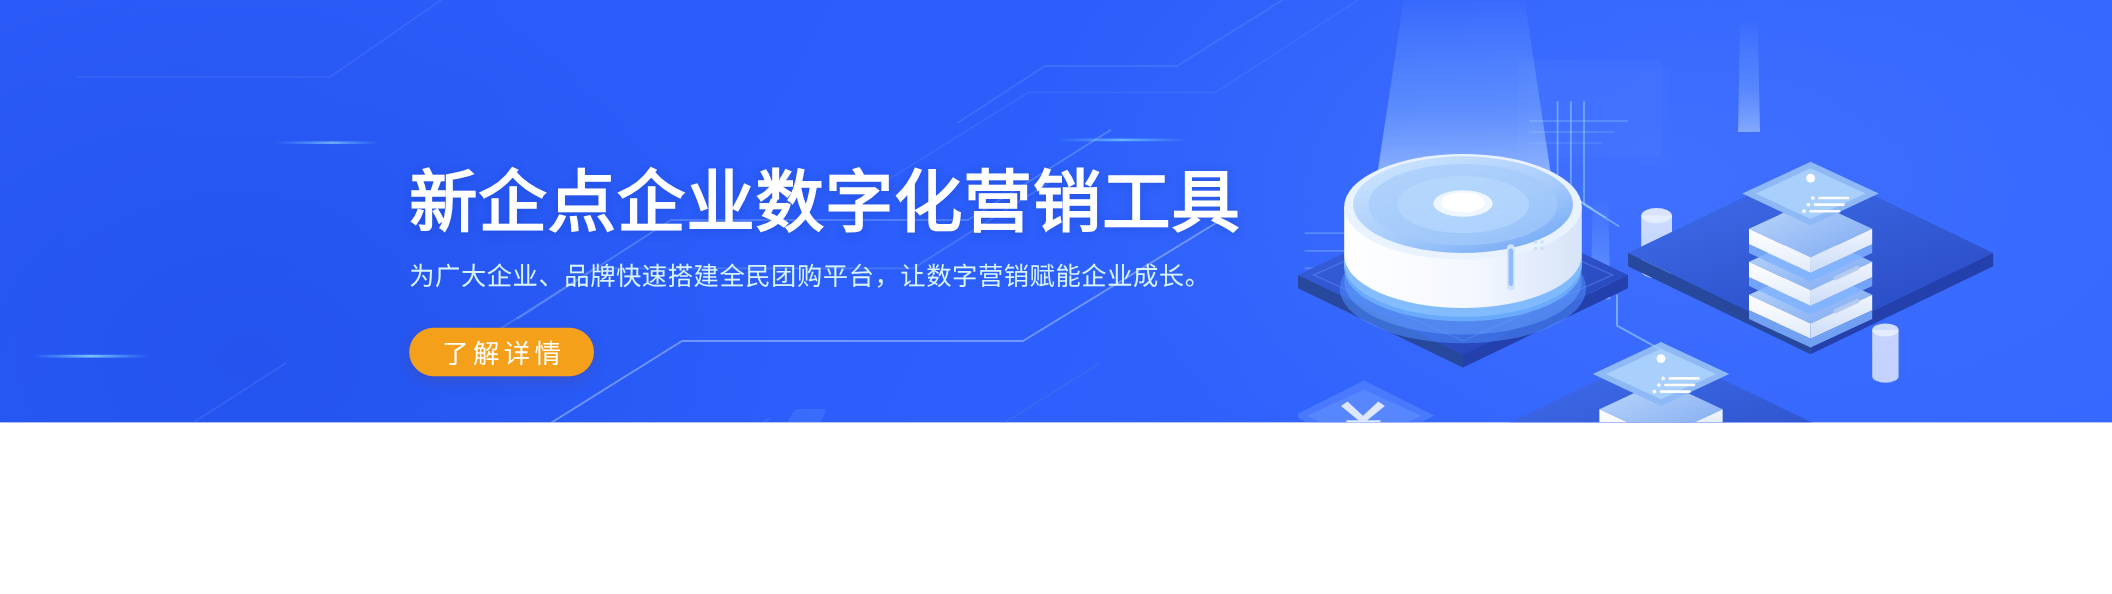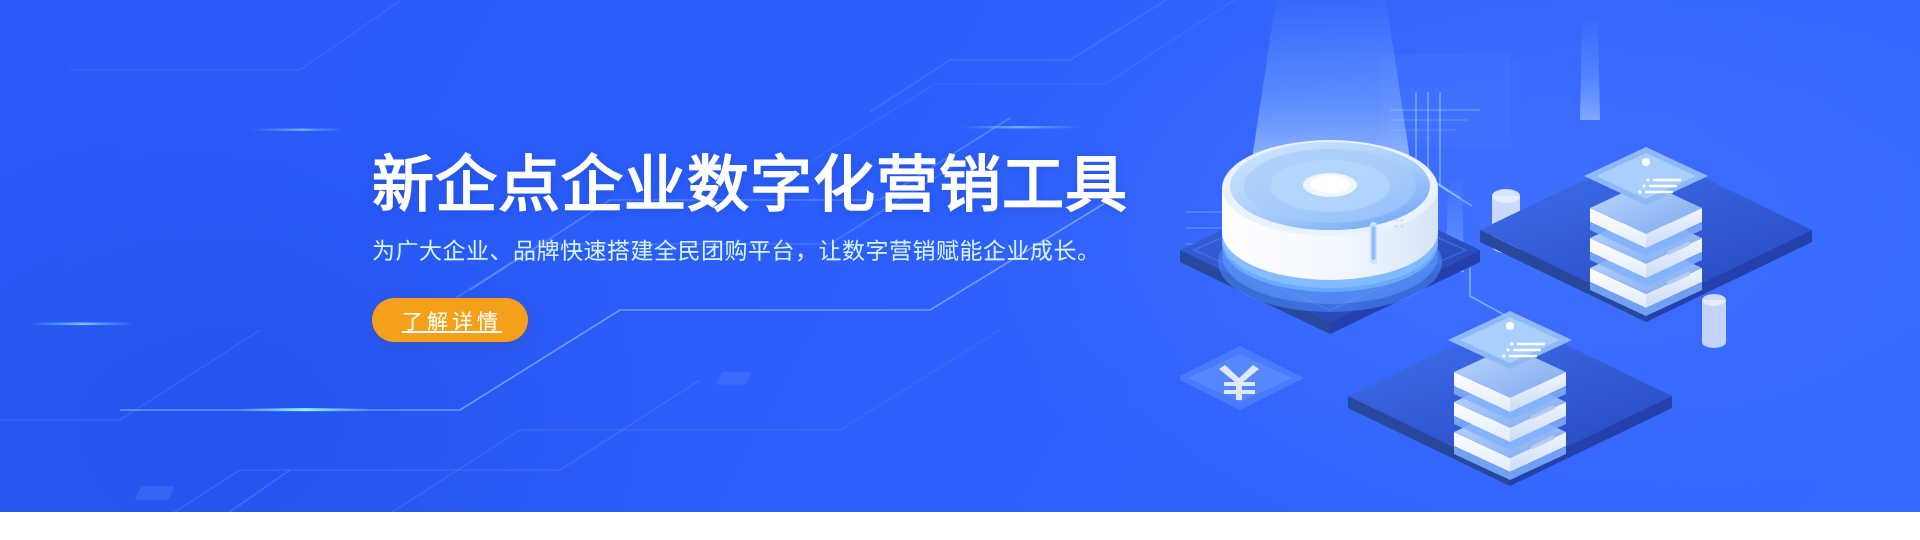--- a/index.html
+++ b/index.html
@@ -6,21 +6,21 @@
   html, body {
     margin: 0;
     padding: 0;
     background: #ffffff;
   }
   * { box-sizing: border-box; }
 
   .banner {
     position: relative;
     width: 1920px;
-    height: 512px;
+    height: 384px;
     overflow: hidden;
     background: #2b5efb;
     background-image:
       radial-gradient(ellipse 900px 520px at 78% 42%, rgba(76,122,255,0.55) 0%, rgba(43,94,251,0) 62%),
       radial-gradient(ellipse 700px 500px at 12% 85%, rgba(28,74,226,0.45) 0%, rgba(43,94,251,0) 70%),
       linear-gradient(118deg, #2a5af7 0%, #2b5efb 45%, #3568ff 100%);
     font-family: "Liberation Sans", "DejaVu Sans", sans-serif;
   }
 
   
@@ -64,27 +64,26 @@
     align-items: center;
     justify-content: center;
     min-width: 152px;
     height: 44px;
     padding: 0 26px;
     border: none;
     border-radius: 22px;
     background: #f5a01a;
     color: #ffffff;
     font-family: inherit;
-    font-size: 21px;
+    font-size: 24px;
     font-weight: 500;
     letter-spacing: 4px;
     text-indent: 4px;
     cursor: pointer;
     box-shadow: 0 4px 14px rgba(120,60,0,0.18);
-    text-decoration: underline;
   }
 
   
   .illustration {
     position: absolute;
     right: 0;
     top: 0;
     width: 740px;
     height: 540px;
     z-index: 4;

